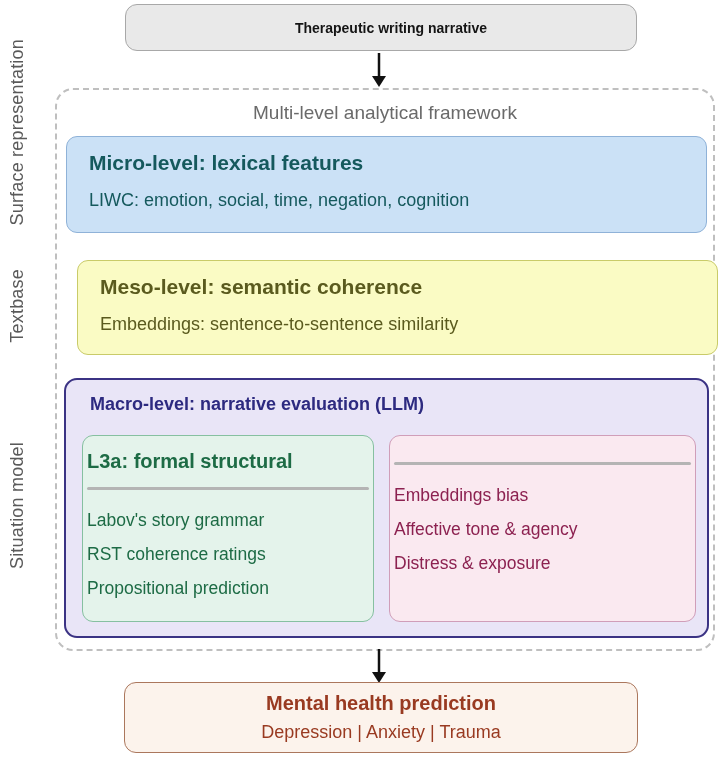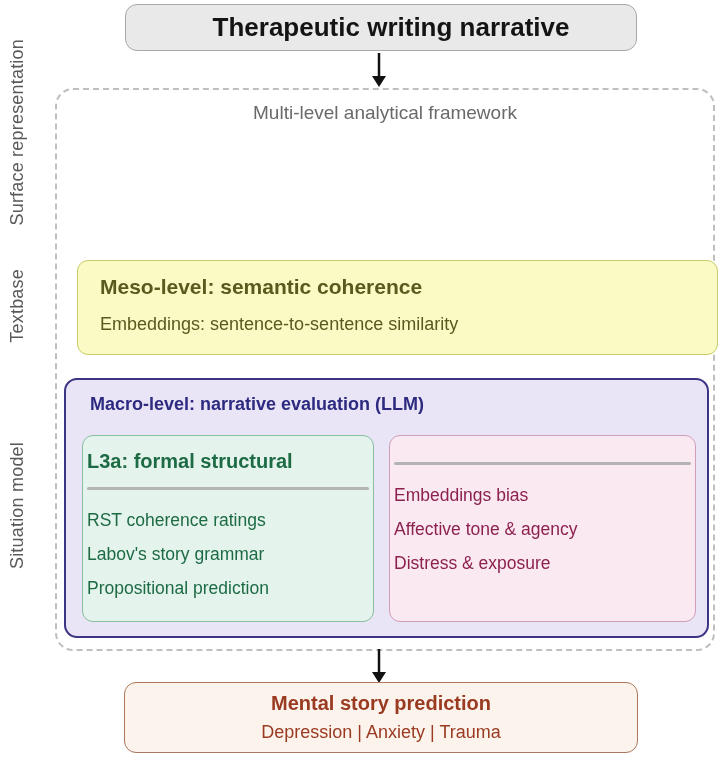--- a/index.html
+++ b/index.html
@@ -12,21 +12,21 @@
   .top-box, .frame, .bottom-box, .arrow, .side-label { position: absolute; }
 
   
   .top-box {
     left: 125px; top: 4px; width: 512px; height: 47px;
     background: var(--top-fill, #e9e9e9);
     border: 1.5px solid var(--top-border, #a8a8a8);
     border-radius: 12px;
     display: flex; align-items: center; justify-content: center;
   }
-  .top-box .label { font-size: 26px; font-weight: 600; color: var(--top-text, #141414); margin-left: 20px; }
+  .top-box .label { font-size: 14px; font-weight: 600; color: var(--top-text, #141414); margin-left: 20px; }
 
   
   .arrow { color: var(--arrow, #111111); }
   .arrow-1 { left: 368px; top: 53px; }
   .arrow-2 { left: 368px; top: 649px; }
 
   
   .frame {
     left: 55px; top: 88px; width: 660px; height: 563px;
     border: 2px dashed var(--frame-border, #bfbfbf);
@@ -124,47 +124,51 @@
 </div>
 
 <svg class="arrow arrow-1" width="22" height="34" viewBox="0 0 22 34" aria-hidden="true">
   <line x1="11" y1="0" x2="11" y2="24" stroke="currentColor" stroke-width="2.5"></line>
   <polygon points="4,23 18,23 11,34" fill="currentColor"></polygon>
 </svg>
 
 <div class="frame">
   <div class="frame-title">Multi-level analytical framework</div>
 
+  <div class="level micro">
+    <div class="level-title">Micro-level: lexical features</div>
+    <div class="level-subtitle">LIWC: emotion, social, time, negation, cognition</div>
+  </div>
 
   <div class="level meso">
     <div class="level-title">Meso-level: semantic coherence</div>
     <div class="level-subtitle">Embeddings: sentence-to-sentence similarity</div>
   </div>
 
   <div class="macro">
     <div class="macro-title">Macro-level: narrative evaluation (LLM)</div>
 
     <div class="sub-box l3a">
       <div class="sub-title">L3a: formal structural</div>
       <div class="divider"></div>
+      <div class="sub-item">Labov's story grammar</div>
       <div class="sub-item">RST coherence ratings</div>
-      <div class="sub-item">Labov's story grammar</div>
       <div class="sub-item">Propositional prediction</div>
     </div>
 
     <div class="sub-box l3b">
       <div class="divider"></div>
       <div class="sub-item">Embeddings bias</div>
       <div class="sub-item">Affective tone &amp; agency</div>
       <div class="sub-item">Distress &amp; exposure</div>
     </div>
   </div>
 </div>
 
 <svg class="arrow arrow-2" width="22" height="34" viewBox="0 0 22 34" aria-hidden="true">
   <line x1="11" y1="0" x2="11" y2="24" stroke="currentColor" stroke-width="2.5"></line>
   <polygon points="4,23 18,23 11,34" fill="currentColor"></polygon>
 </svg>
 
 <div class="bottom-box">
-  <div class="bottom-title">Mental story prediction</div>
+  <div class="bottom-title">Mental health prediction</div>
   <div class="bottom-subtitle">Depression | Anxiety | Trauma</div>
 </div>
 
 </body></html>

